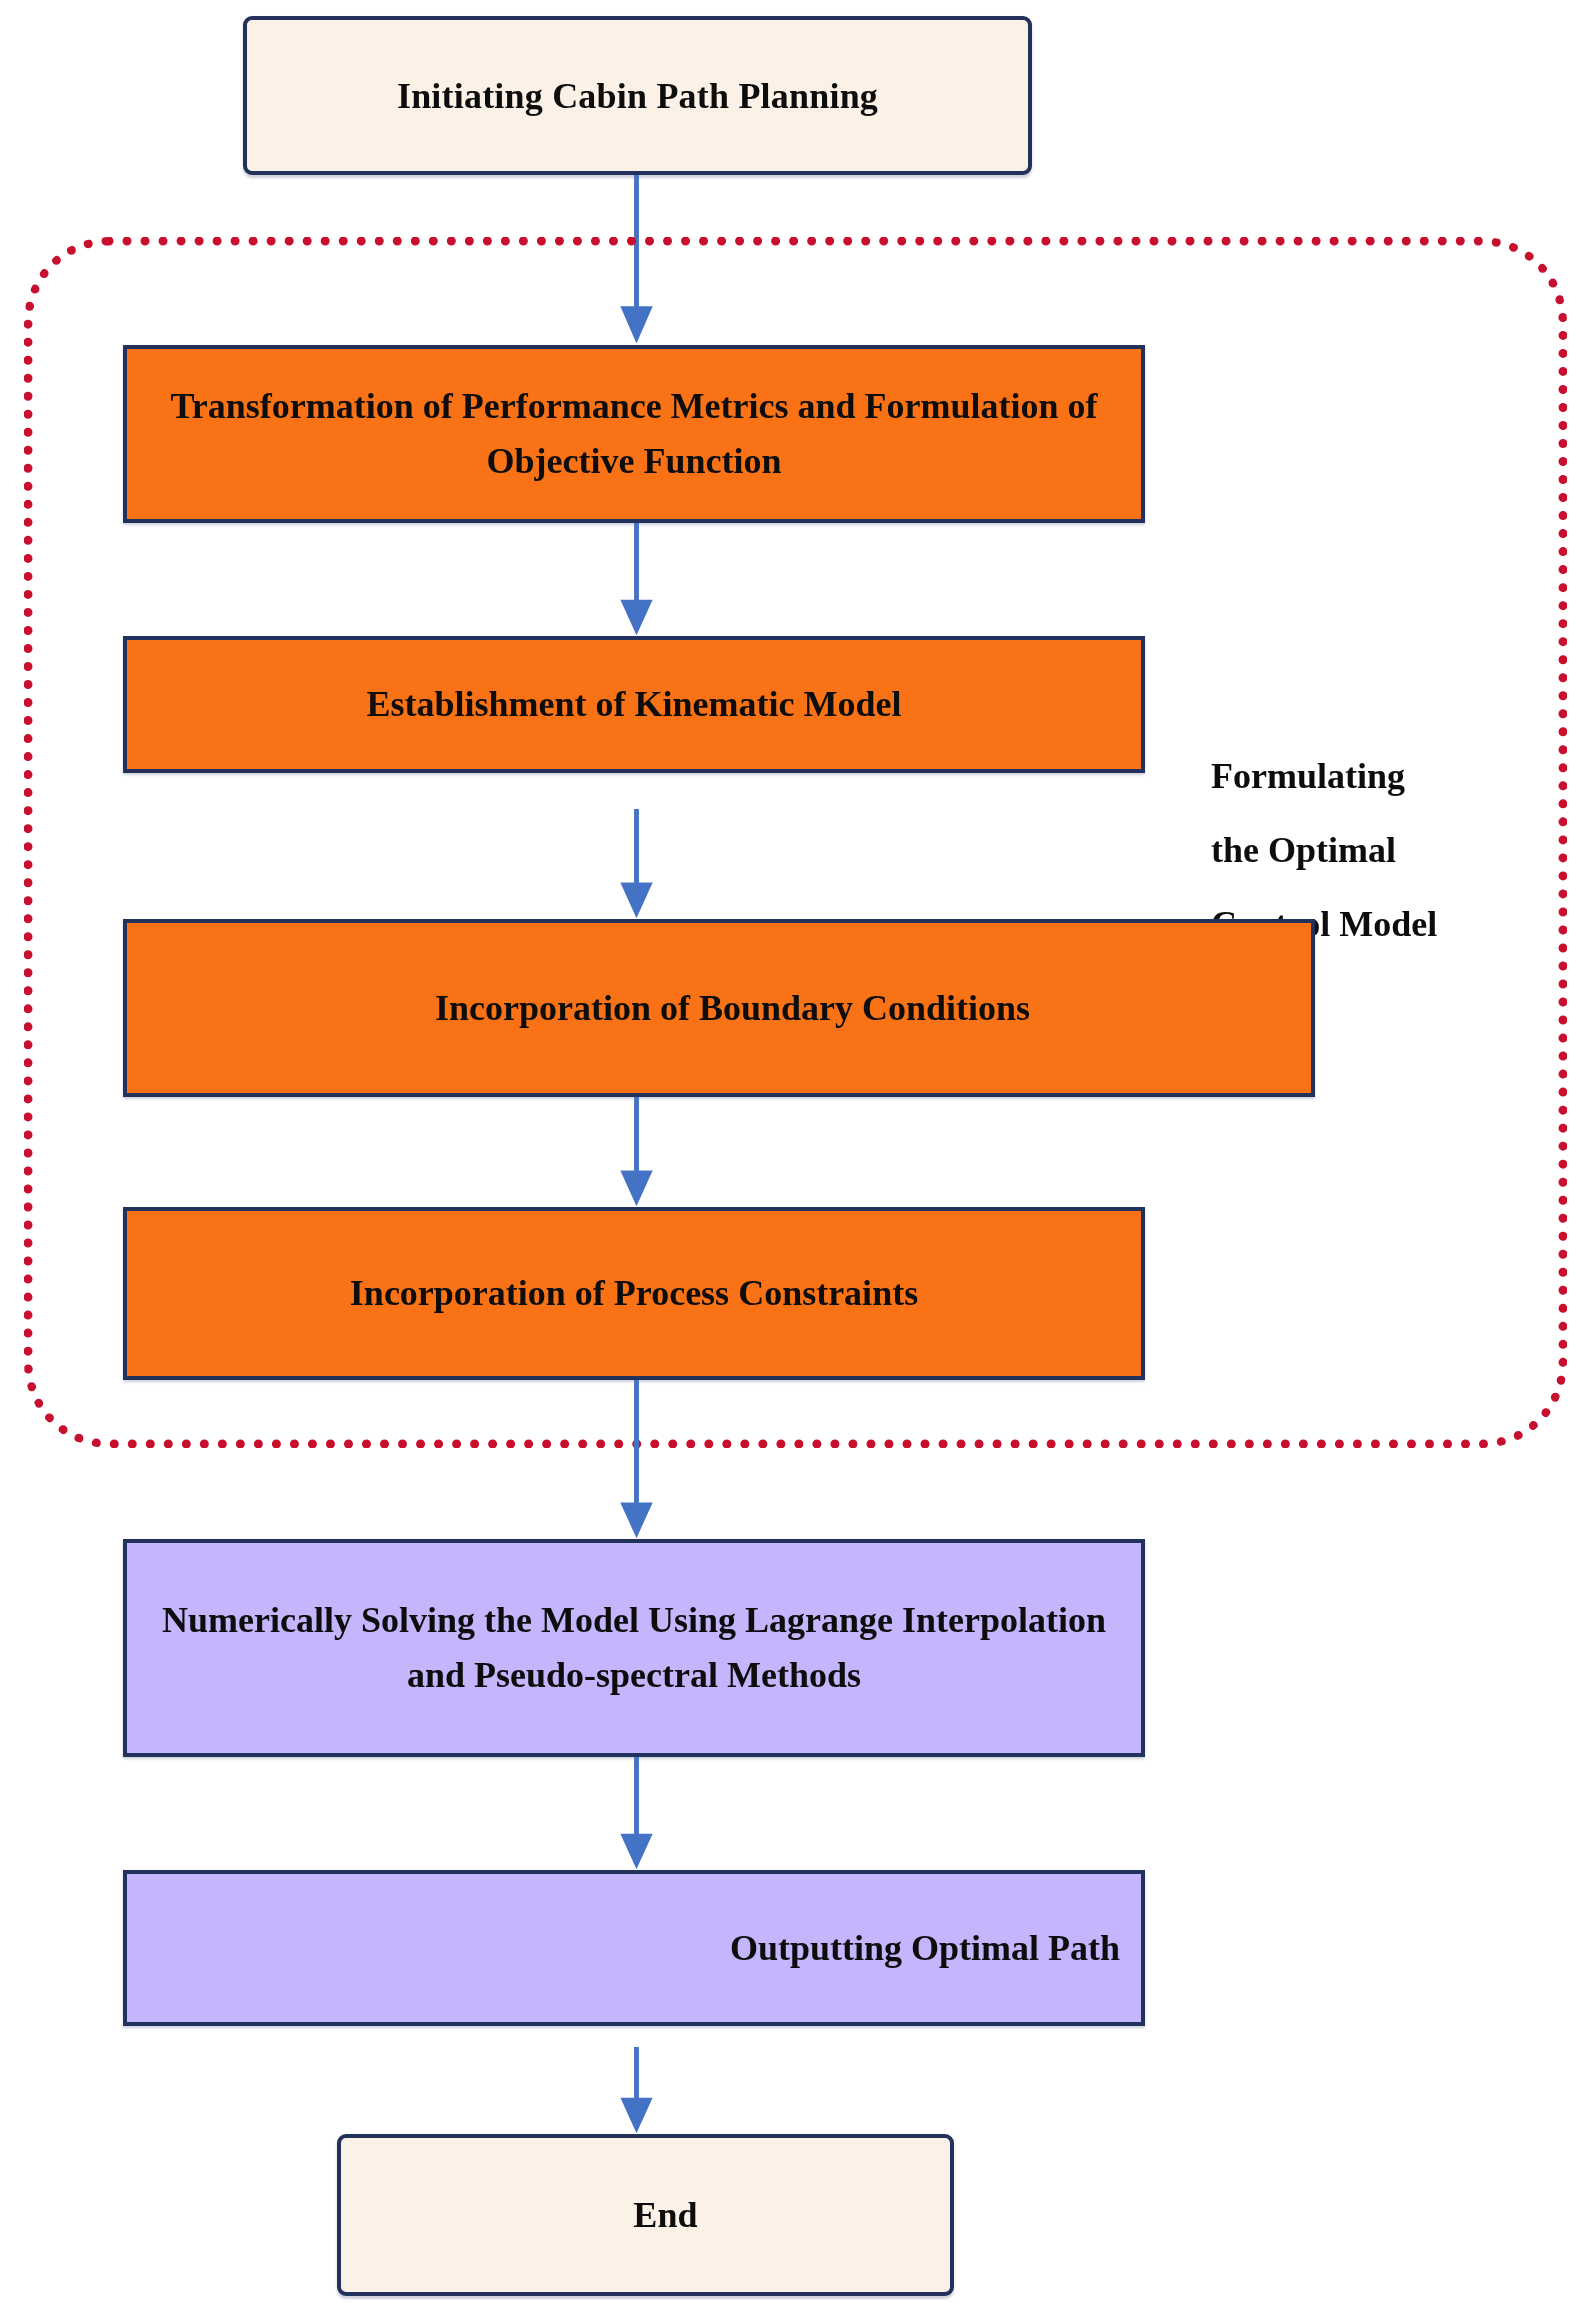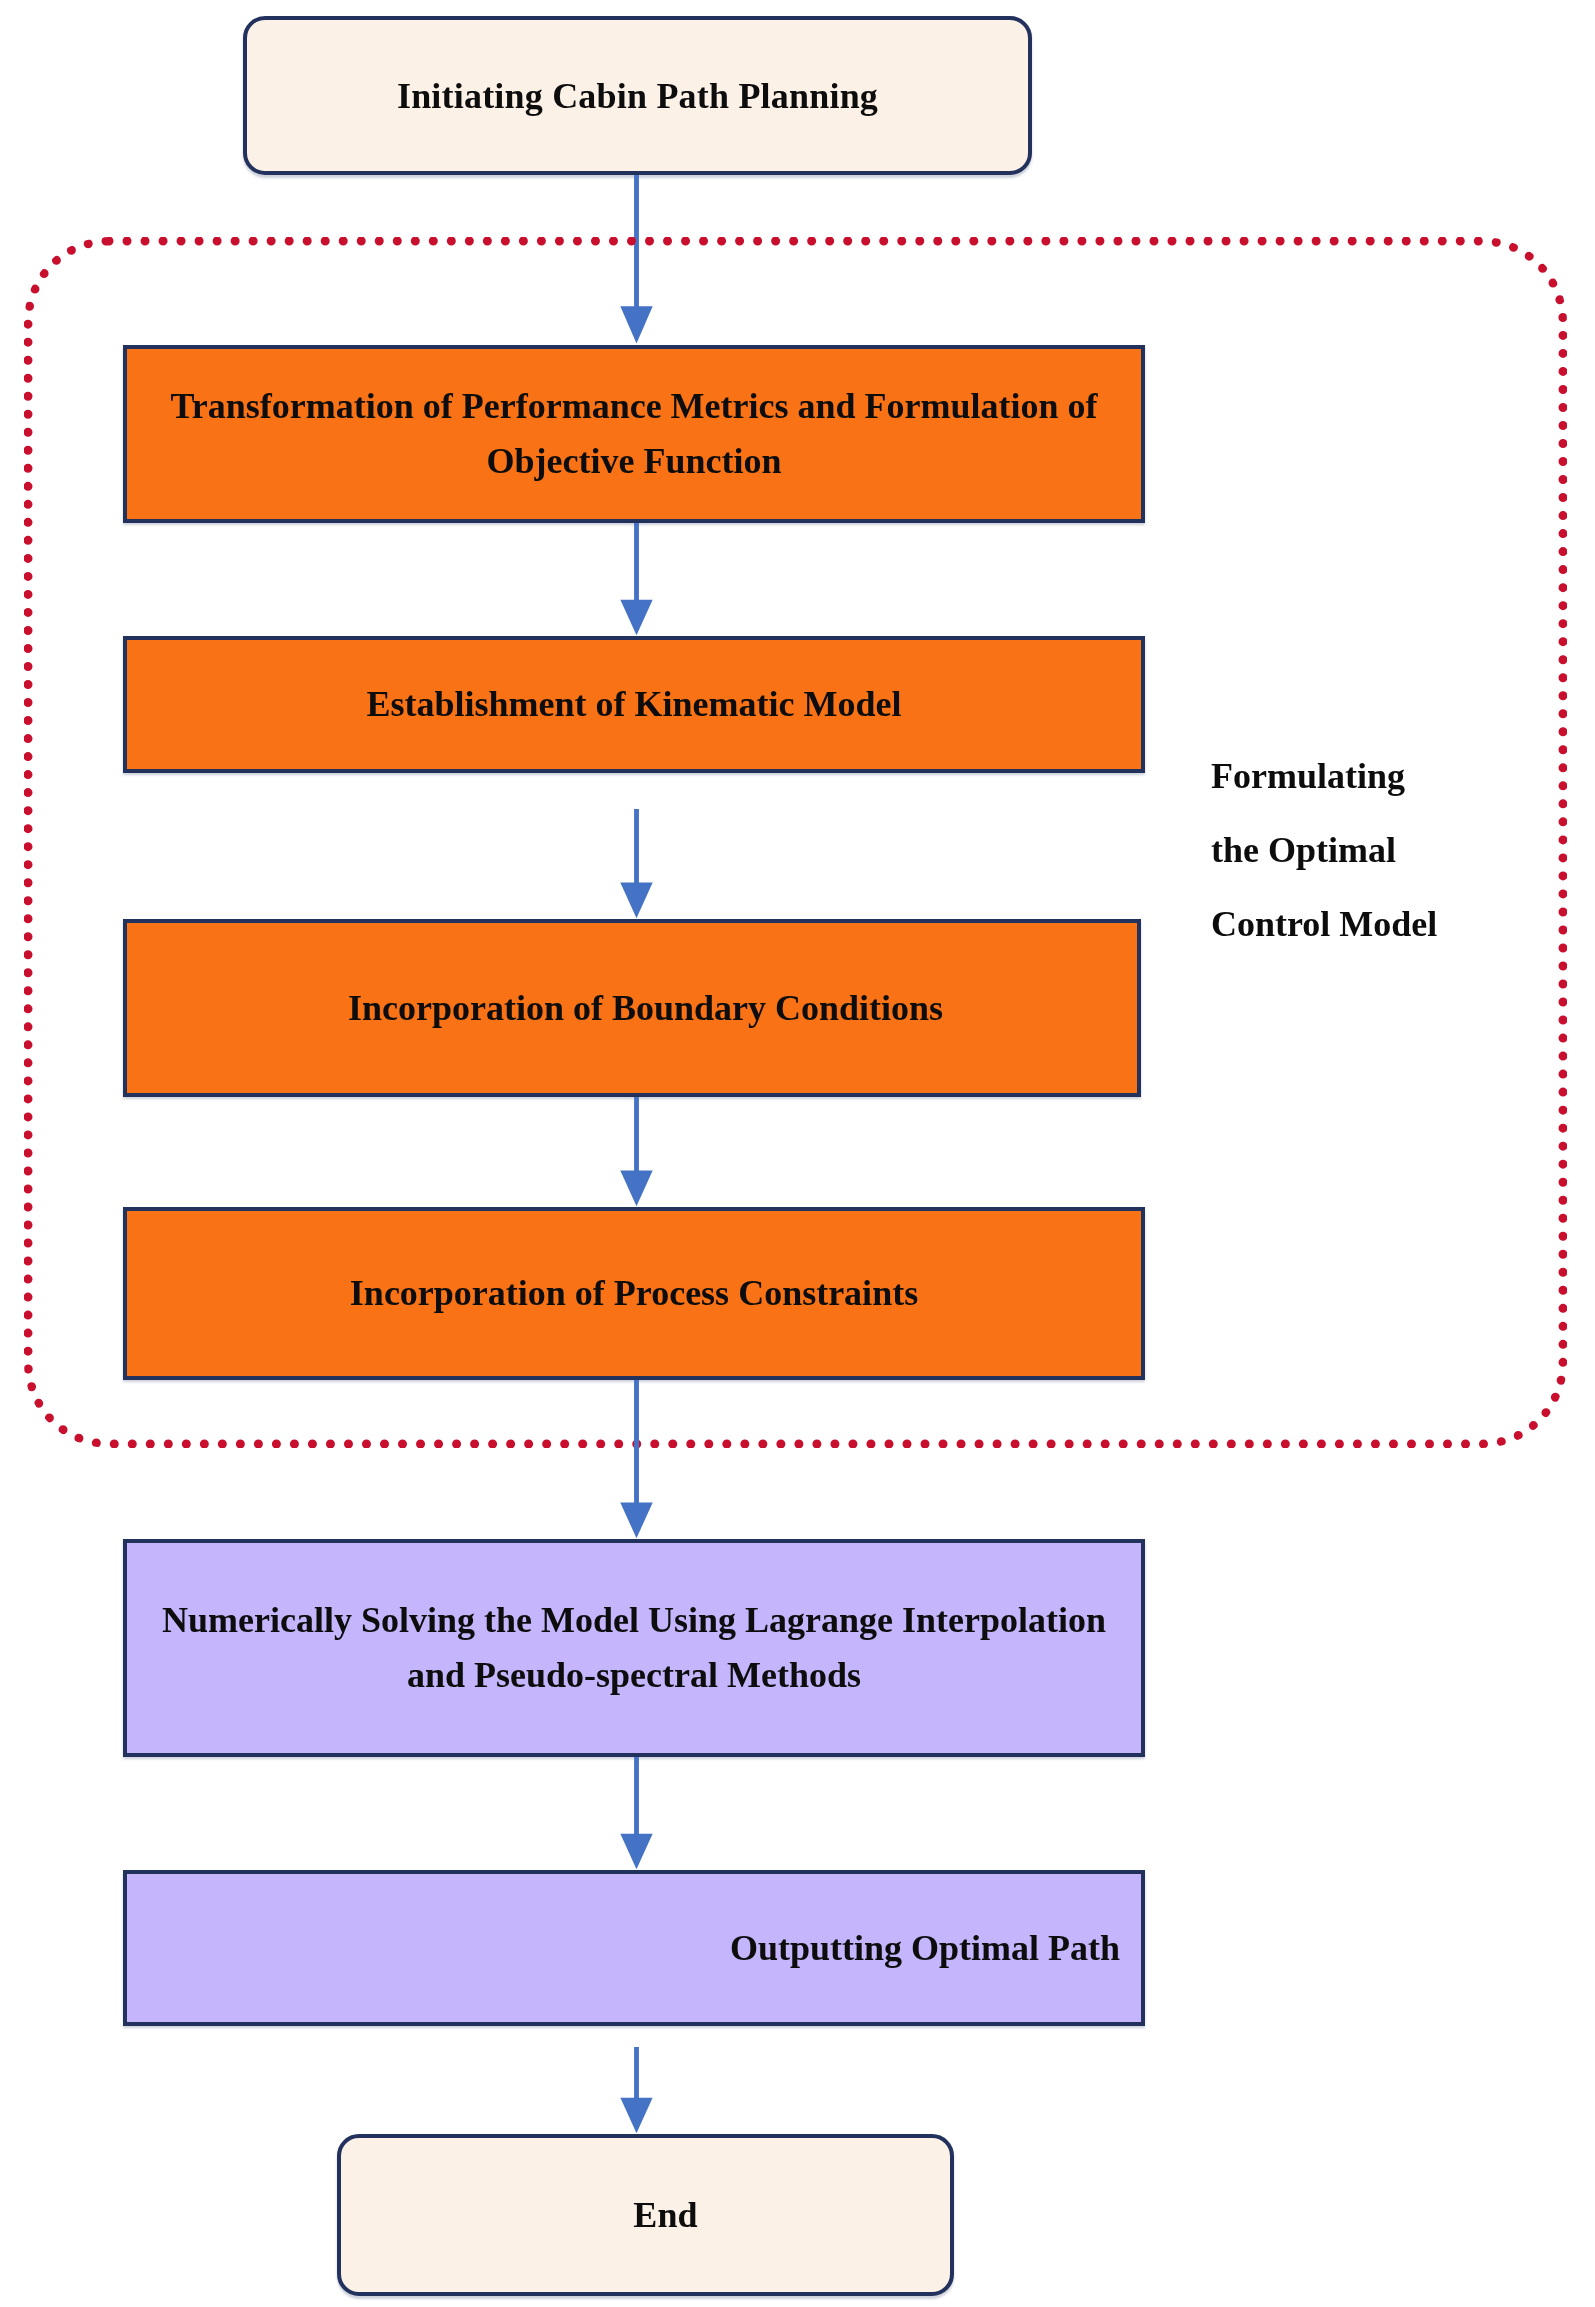--- a/index.html
+++ b/index.html
@@ -22,21 +22,21 @@
     width: 1596px;
     height: 2307px;
   }
 
   
   .terminator {
     position: absolute;
     box-sizing: border-box;
     background: #FCF1E7;
     border: 4.9px solid #22325C;
-    border-radius: 22px;
+    border-radius: 9px;
     display: flex;
     align-items: center;
     justify-content: center;
     text-align: right;
     color: #0d0d0d;
     font-weight: bold;
     font-size: 36px;
     letter-spacing: 0.2px;
     box-shadow: 0 2.4px 2.4px rgba(60,70,110,.25);
   }
@@ -125,21 +125,21 @@
     <span>Establishment of Kinematic Model</span>
   </div>
 
   <div class="connector" style="left:612px; top:809px; height:110px;">
     <svg width="49" height="110" viewBox="0 0 60 136" aria-hidden="true">
       <line x1="30" y1="0" x2="30" y2="106" stroke="#4472C4" stroke-width="6"></line>
       <polygon points="30,135 10,91 50,91" fill="#4472C4"></polygon>
     </svg>
   </div>
 
-  <div class="process cyan" style="left:123px; top:919px; width:1018px; height:178px;padding-left:48px;">
+  <div class="process cyan" style="left:123px; top:919px; width:1192px; height:178px;padding-left:48px;">
     <span>Incorporation of Boundary Conditions</span>
   </div>
 
   <div class="connector" style="left:612px; top:1097px; height:110px;">
     <svg width="49" height="110" viewBox="0 0 60 136" aria-hidden="true">
       <line x1="30" y1="0" x2="30" y2="106" stroke="#4472C4" stroke-width="6"></line>
       <polygon points="30,135 10,91 50,91" fill="#4472C4"></polygon>
     </svg>
   </div>
 

